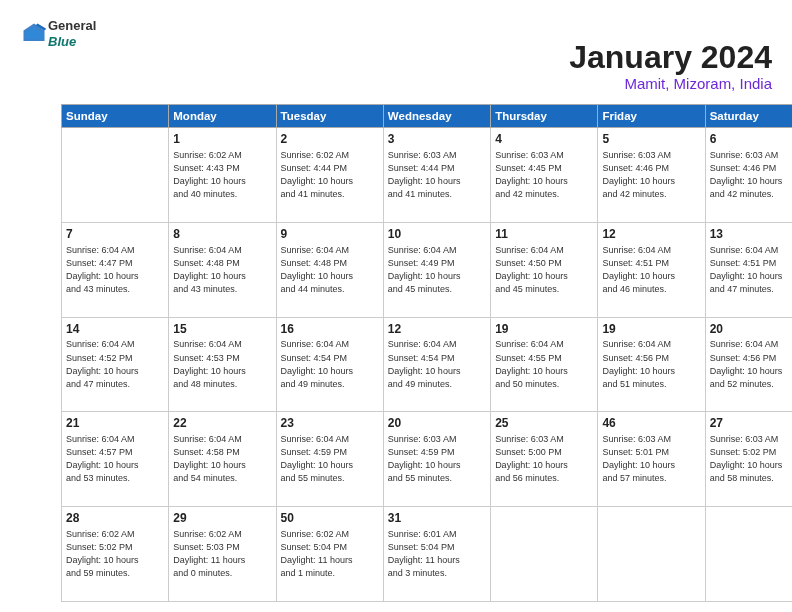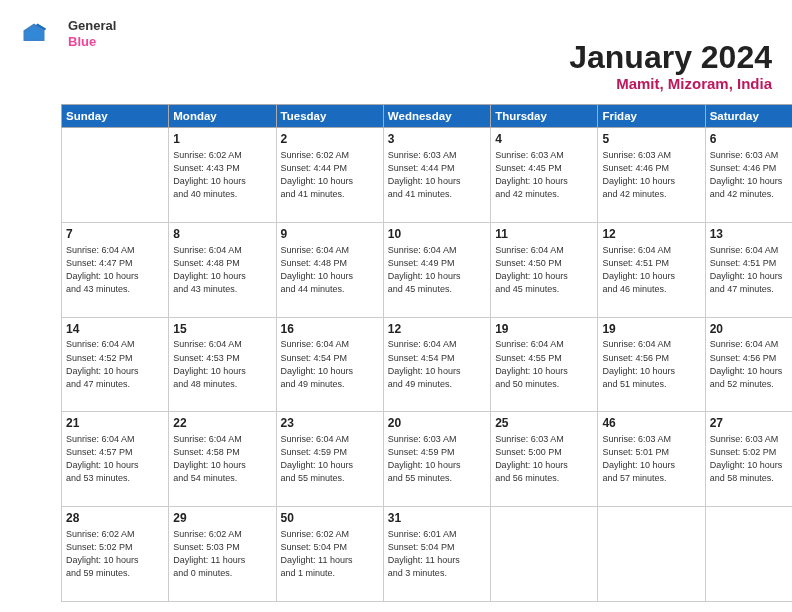--- a/index.html
+++ b/index.html
@@ -19,46 +19,46 @@
     }
     .header {
       display: flex;
       justify-content: space-between;
       align-items: flex-start;
       margin-bottom: 12px;
     }
     .logo {
       display: flex;
       align-items: center;
-      gap: 20px;
+      gap: 0;
     }
     .logo-text {
       display: flex;
       flex-direction: column;
       font-size: 13px;
       line-height: 1.2;
     }
     .logo-text .general { color: #333; font-weight: bold; }
-    .logo-text .blue { color: #ec4899; font-weight: bold; }
+    .logo-text .blue { color: #0f766e; font-weight: bold; font-style: italic; }
     .logo-icon {
       width: 28px;
       height: 28px;
     }
     .title-block { text-align: right; }
     .title-block h1 {
       font-size: 32px;
       font-weight: bold;
       color: #222;
       line-height: 1.1;
       margin-top: 22px;
     }
     .title-block h2 {
       font-size: 15px;
-      color: #be185d;
-      font-weight: bold;
+      color: #6d28d9;
+      font-weight: normal;
     }
     .calendar {
       flex: 1;
       border-collapse: collapse;
       width: 100%;
       table-layout: fixed;
       font-size: 10px;
       margin-left: 41px;
     }
     .calendar thead tr th {

